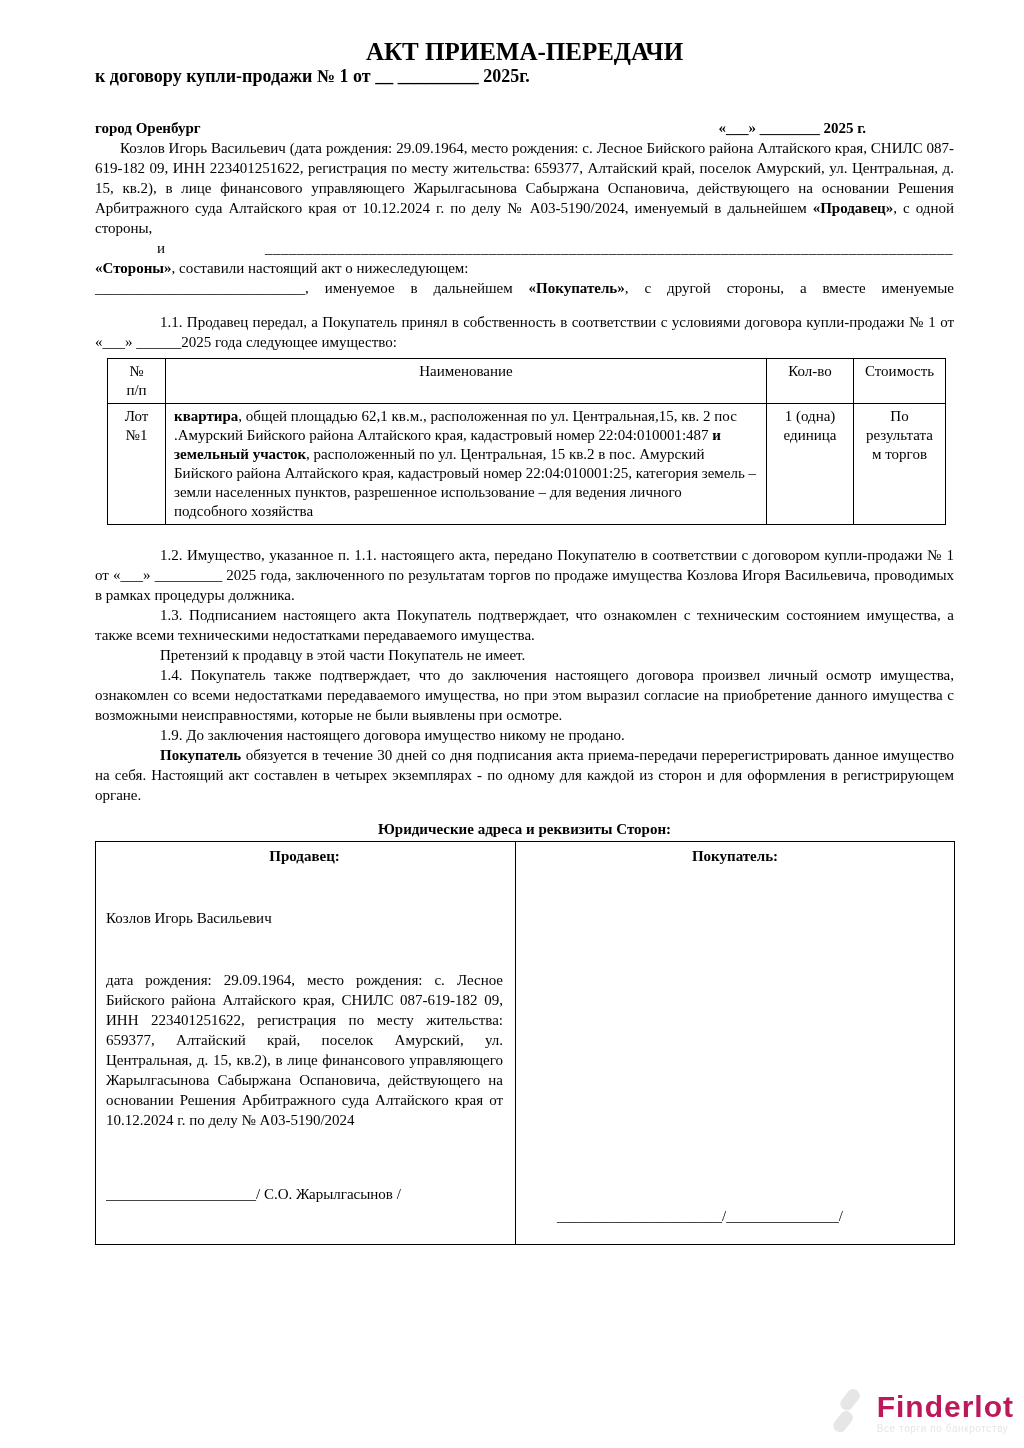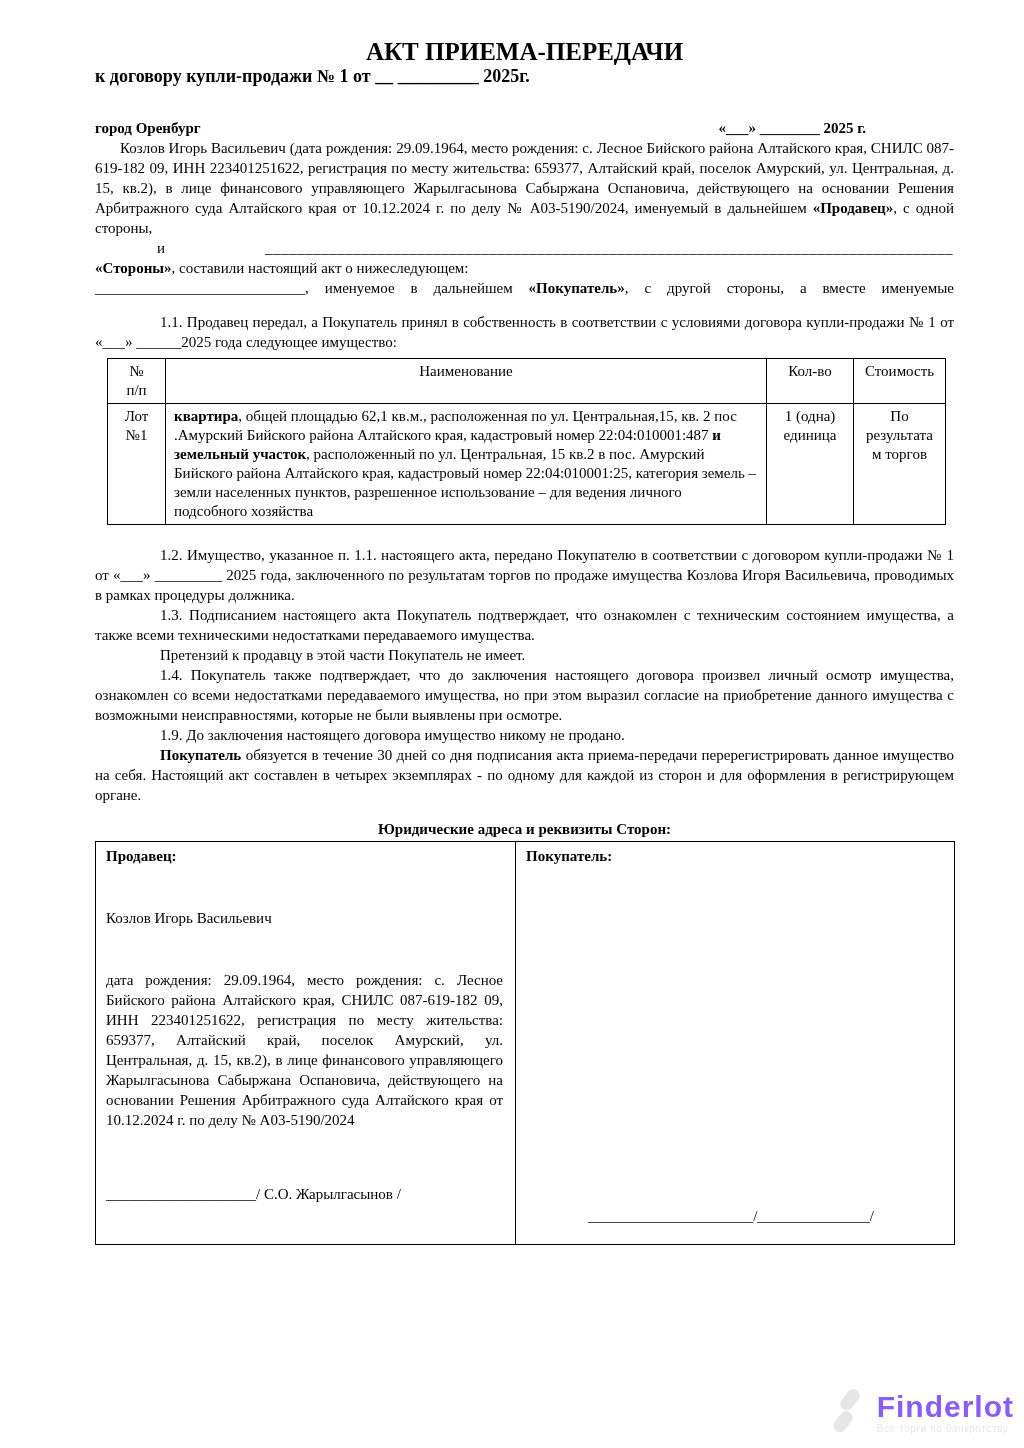--- a/index.html
+++ b/index.html
@@ -44,33 +44,33 @@
   .clauses{margin-top:20px;}
   .req-heading{
     text-align:center;font-weight:bold;margin:14px 0 2px 0;
   }
   .req-table{
     display:flex;width:860px;min-height:404px;border:1px solid #000;box-sizing:border-box;
   }
   .req-cell{box-sizing:border-box;display:flex;flex-direction:column;}
   .req-cell.seller{width:421px;border-right:1px solid #000;padding:4px 12px 0 10px;}
   .req-cell.buyer{width:439px;padding:4px 10px 0 10px;}
-  .req-title{font-weight:bold;}
+  .req-title{text-align:center;font-weight:bold;}
   .req-name{margin-top:42px;}
   .req-details{margin-top:42px;text-align:justify;}
   .sig-seller{margin-top:auto;margin-bottom:40px;white-space:nowrap;overflow:hidden;}
-  .sig-buyer{margin-top:auto;margin-bottom:18px;text-align:right;padding-right:70px;white-space:nowrap;overflow:hidden;font-family:Liberation Serif, serif;}
+  .sig-buyer{margin-top:auto;margin-bottom:18px;text-align:center;padding-right:70px;white-space:nowrap;overflow:hidden;font-family:Liberation Serif, serif;}
   .watermark{
     position:absolute;right:10px;bottom:8px;display:flex;align-items:center;gap:7px;
     user-select:none;
   }
   .wm-text{display:flex;flex-direction:column;}
   .wm-brand{
     font-family:"Liberation Sans","DejaVu Sans",sans-serif;font-weight:bold;
-    font-size:30px;line-height:30px;color:#8b5cf6;letter-spacing:1px;
+    font-size:30px;line-height:30px;color:#be185d;letter-spacing:1px;
   }
   .wm-tagline{
     font-family:"Liberation Sans","DejaVu Sans",sans-serif;
     font-size:10px;line-height:12px;color:#e6e6e6;letter-spacing:0.6px;margin-top:1px;
   }
 </style>
 </head>
 <body>
 
 <div class="page">

